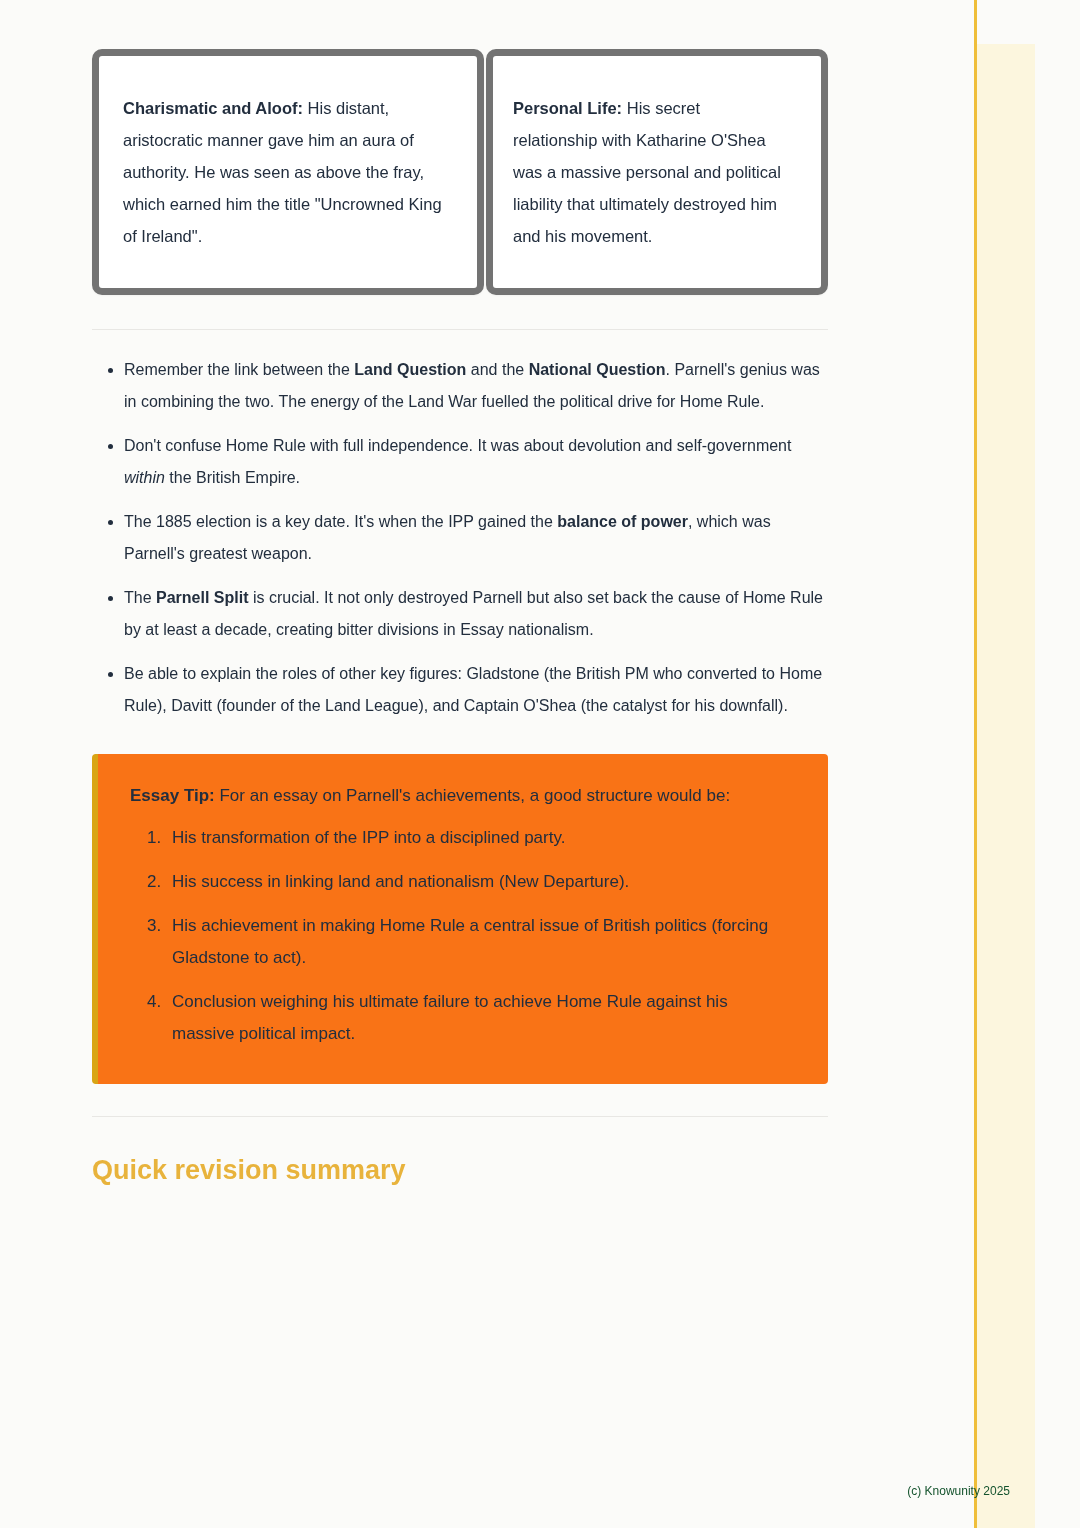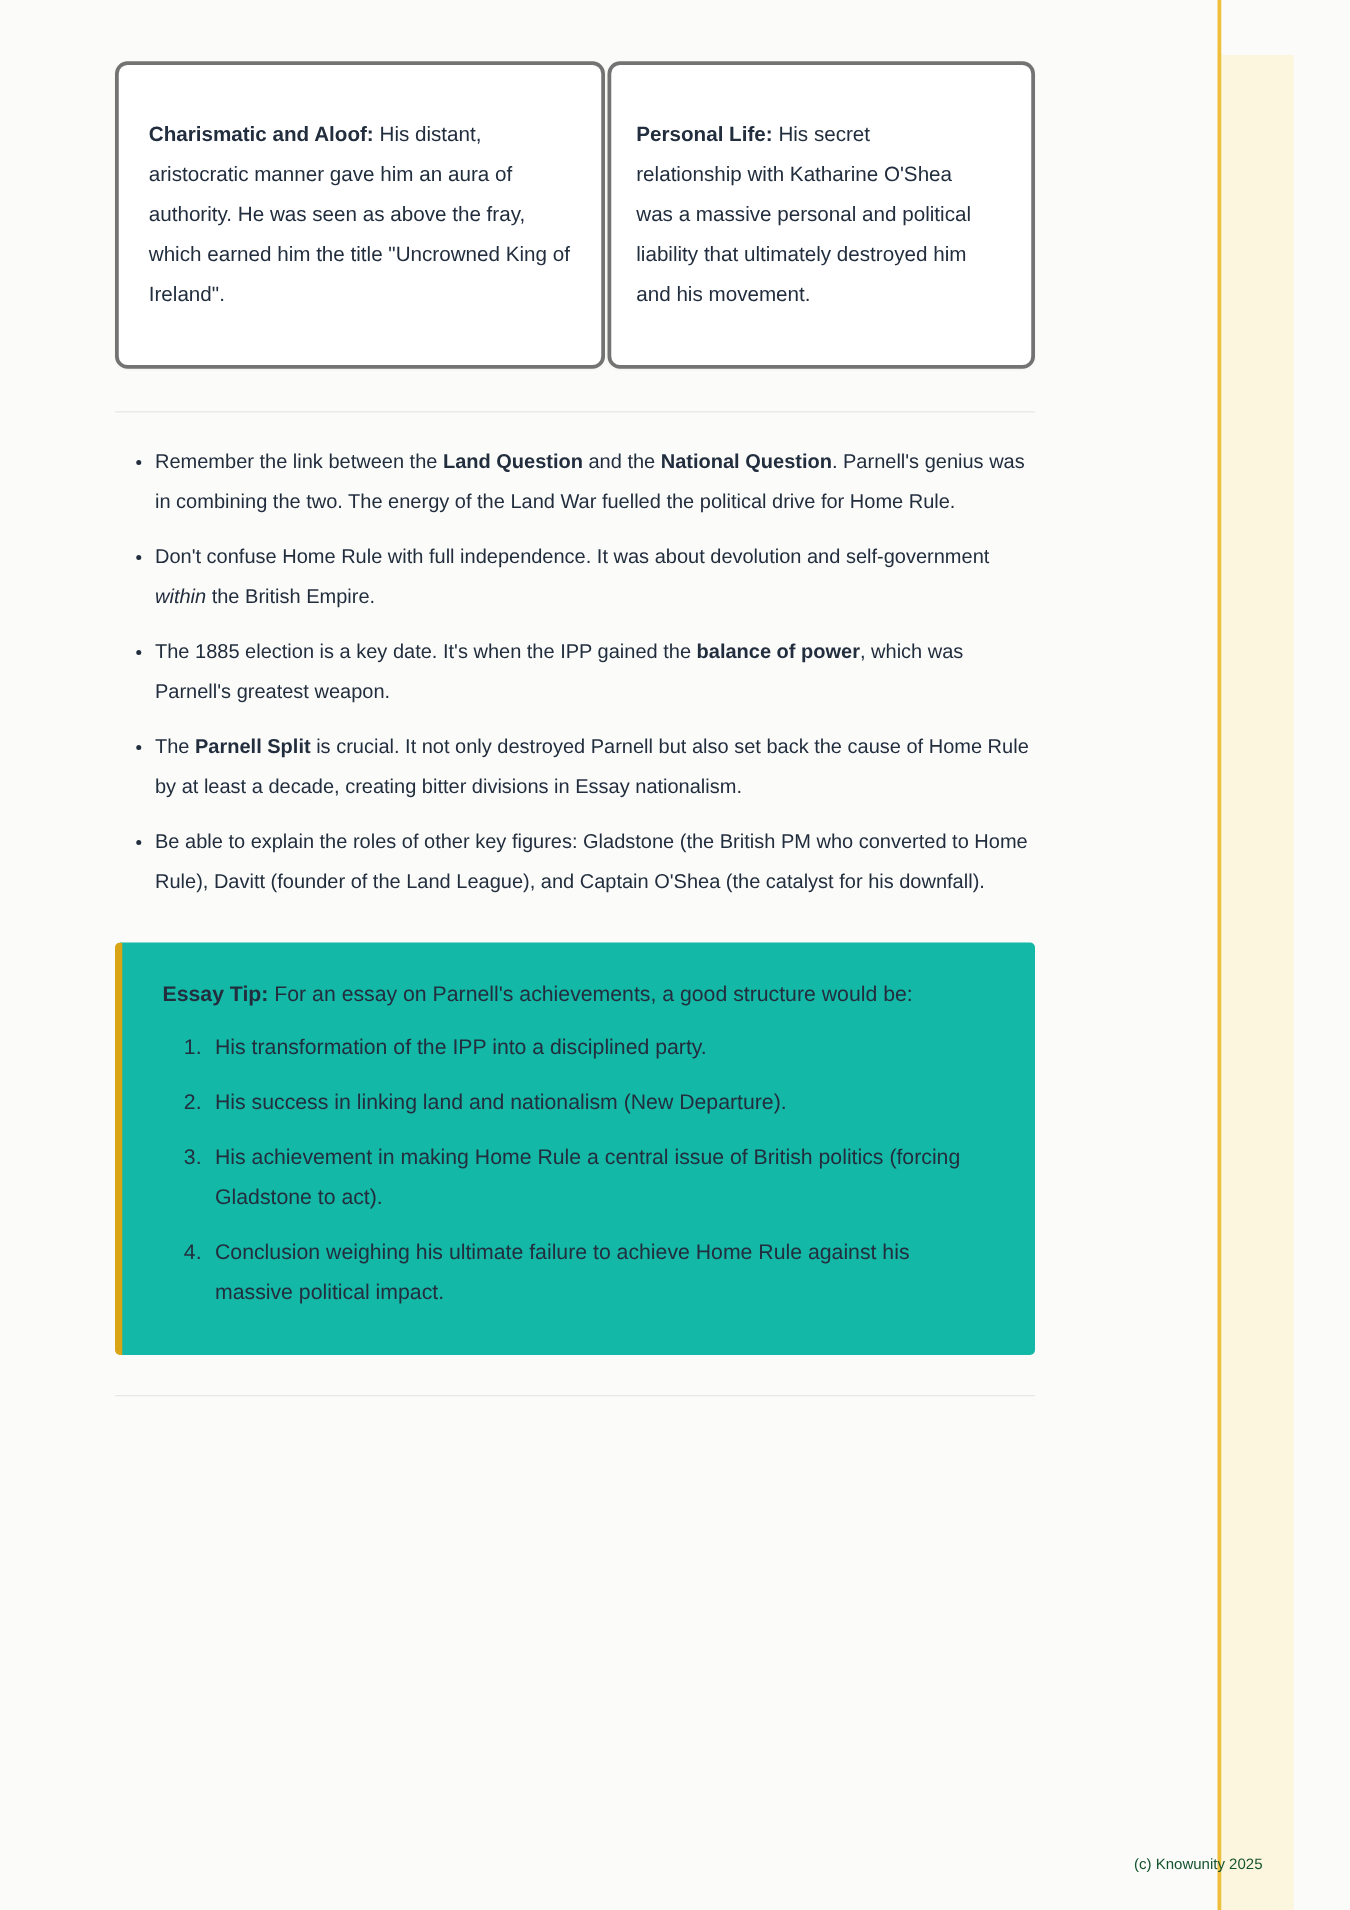--- a/index.html
+++ b/index.html
@@ -20,21 +20,21 @@
   
   .cards-row {
     margin-top: 49px;
     display: grid;
     grid-template-columns: 392px 342px;
     gap: 2px;
   }
   .card {
     height: 246px;
     background: #ffffff;
-    border: 3px solid #737373;
+    border: 7px solid #737373;
     border-radius: 10px;
     box-shadow: 0 1px 2px rgba(0,0,0,0.04);
     display: flex;
     align-items: center;
   }
   .card-text {
     font-size: 16.5px;
     line-height: 32px;
     padding: 0 20px 0 24px;
   }
@@ -66,21 +66,21 @@
   }
   .bullets li {
     font-size: 16px;
     line-height: 32px;
     margin-bottom: 12px;
   }
   .bullets li::marker { color: #222e3e; font-size: 15px; }
   
   .callout {
     margin-top: 32px;
-    background: #14b8a6;
+    background: #f97316;
     border-left: 6px solid #d9a514;
     border-radius: 4px;
     padding: 26px 32px 34px 32px;
   }
   .callout-intro {
     font-size: 17px;
     line-height: 32px;
     text-align: justify;
   }
   .numbered {
@@ -160,19 +160,20 @@
       <ol class="numbered">
         <li>His transformation of the IPP into a disciplined party.</li>
         <li>His success in linking land and nationalism (New Departure).</li>
         <li>His achievement in making Home Rule a central issue of British politics (forcing Gladstone to act).</li>
         <li>Conclusion weighing his ultimate failure to achieve Home Rule against his massive political impact.</li>
       </ol>
     </div>
 
     <hr class="divider second">
 
+    <h2 class="section-title">Quick revision summary</h2>
 
 
   </div>
 
   <div class="footer">(c) Knowunity 2025</div>
 
 </div>
 
 </body></html>

